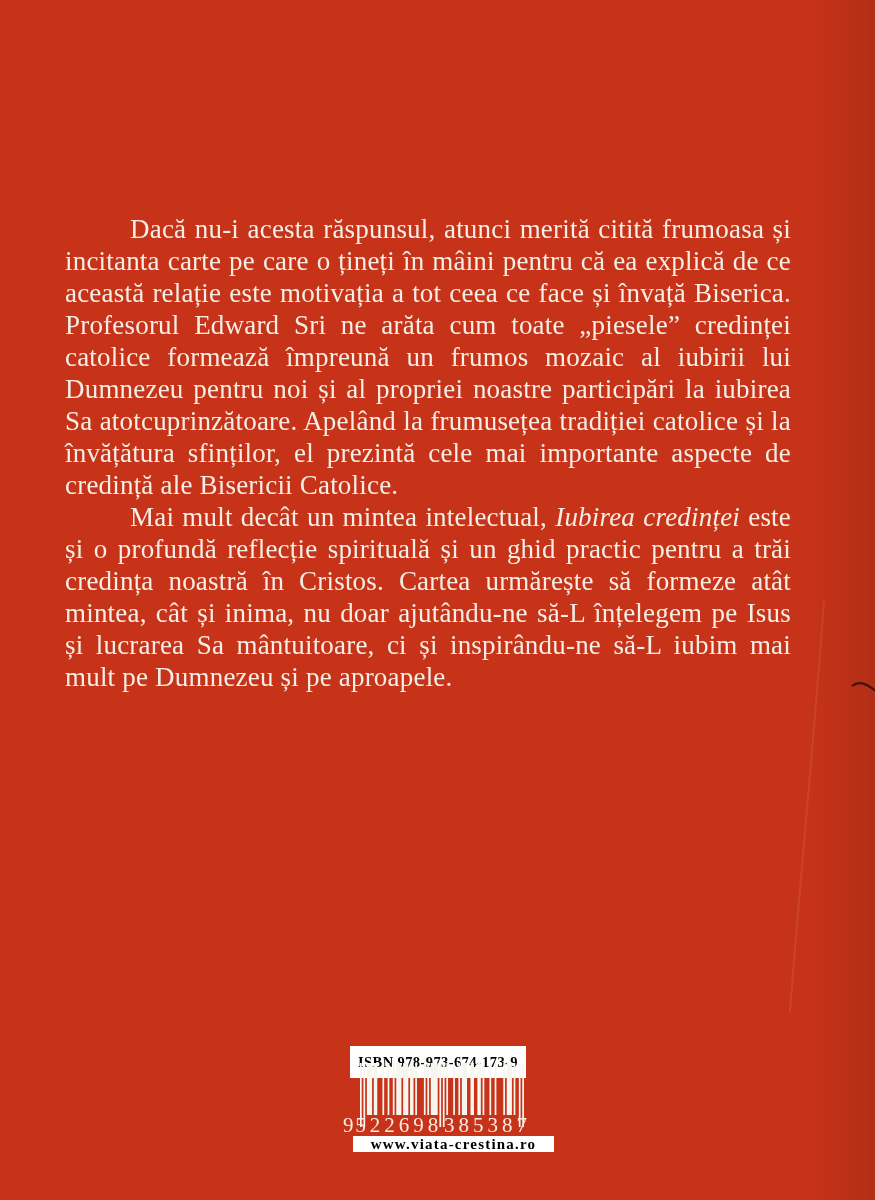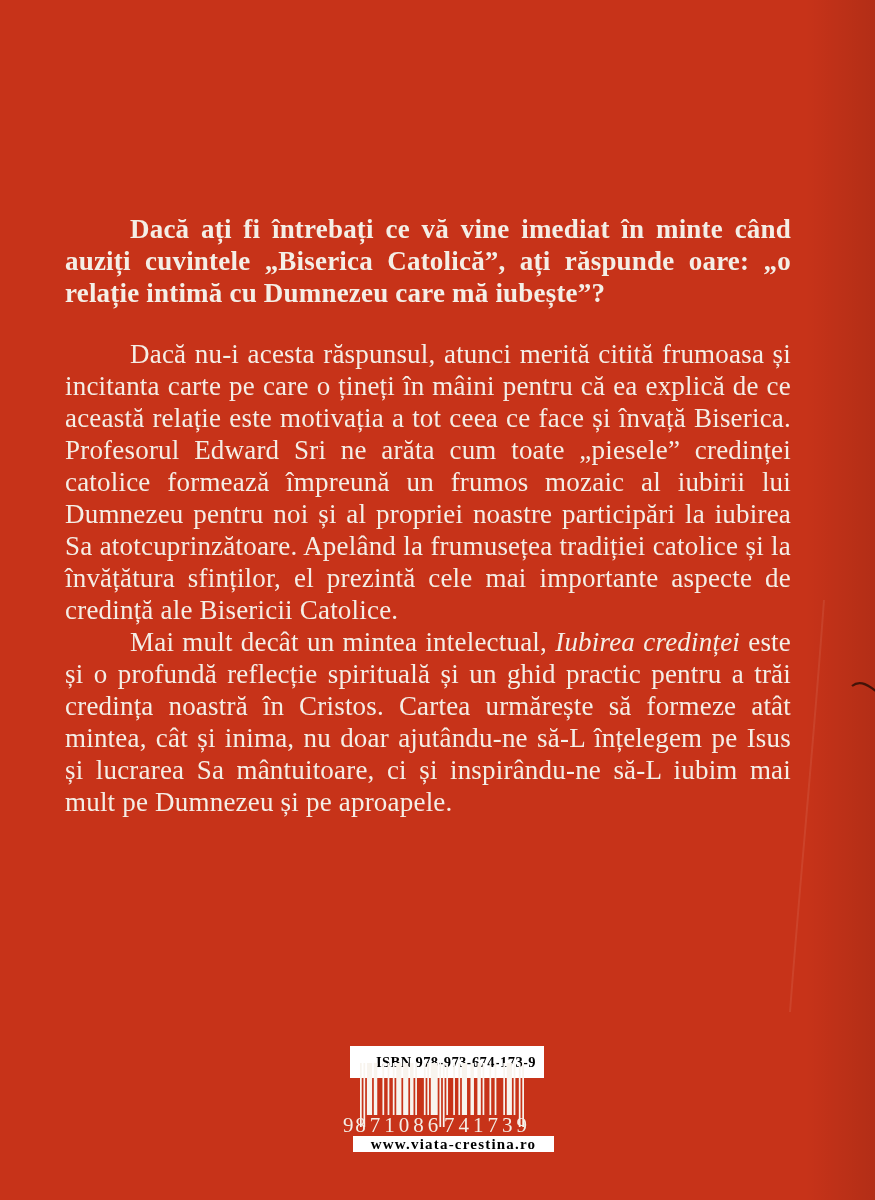--- a/index.html
+++ b/index.html
@@ -37,21 +37,20 @@
   }
   .isbn-strip {
     position: absolute;
     left: 0; top: 0;
     width: 176px; height: 32px;
     display: flex; align-items: center; justify-content: center;
     font-weight: bold;
     font-size: 14.5px;
     letter-spacing: 0.4px;
     white-space: nowrap;
-    padding-left: 18px;
   }
   .ean-bars {
     position: absolute;
     left: 10px; top: 17px;
     display: block;
   }
   .ean-digits {
     position: absolute;
     left: -7px; top: 69px;
     width: 188px;
@@ -85,21 +84,20 @@
     background: linear-gradient(to right, rgba(0,0,0,0), rgba(0,0,0,0.10));
     pointer-events: none;
   }
 </style>
 </head>
 <body>
 
 <div class="page" style="background-color: rgb(199, 51, 25);">
 
   <div class="text-block" style="color: rgb(244, 238, 230);">
-    <p class="p-bold"><span>Dacă ați fi întrebați ce vă vine imediat în minte când auziți cuvintele „Biserica Catolică”, ați răspunde oare: „o relație intimă cu Dumnezeu care mă iubește”?</span></p>
     <p><span>Dacă nu-i acesta răspunsul, atunci merită citită frumoasa și incitanta carte pe care o țineți în mâini pentru că ea explică de ce această relație este motivația a tot ceea ce face și învață Biserica. Profesorul Edward Sri ne arăta cum toate „piesele” credinței catolice formează împreună un frumos mozaic al iubirii lui Dumnezeu pentru noi și al propriei noastre participări la iubirea Sa atotcuprinzătoare. Apelând la frumusețea tradiției catolice și la învățătura sfinților, el prezintă cele mai importante aspecte de credință ale Bisericii Catolice.</span></p>
     <p><span>Mai mult decât un mintea intelectual, </span><i>Iubirea credinței</i><span> este și o profundă reflecție spirituală și un ghid practic pentru a trăi credința noastră în Cristos. Cartea urmărește să formeze atât mintea, cât și inima, nu doar ajutându-ne să-L înțelegem pe Isus și lucrarea Sa mântuitoare, ci și inspirându-ne să-L iubim mai mult pe Dumnezeu și pe aproapele.</span></p>
   </div>
 
   <div class="barcode-block">
     <div class="isbn-strip" style="background-color: rgb(255, 255, 255);">ISBN 978-973-674-173-9</div>
 
     <svg id="ean-bars" class="ean-bars" width="164" height="64" viewBox="0 0 95 64" preserveAspectRatio="none">
         <rect x="0" y="0" width="1" height="64" fill="#f8f4ee"></rect>
         <rect x="2" y="0" width="1" height="64" fill="#f8f4ee"></rect>
@@ -128,22 +126,22 @@
         <rect x="78" y="0" width="1" height="52" fill="#f8f4ee"></rect>
         <rect x="83" y="0" width="1" height="52" fill="#f8f4ee"></rect>
         <rect x="85" y="0" width="3" height="52" fill="#f8f4ee"></rect>
         <rect x="89" y="0" width="1" height="52" fill="#f8f4ee"></rect>
         <rect x="92" y="0" width="1" height="64" fill="#f8f4ee"></rect>
         <rect x="94" y="0" width="1" height="64" fill="#f8f4ee"></rect>
       </svg>
 
     <div class="ean-digits" style="color: rgb(244, 238, 230);">
       <span>9</span>
-      <span class="grp">871086</span>
-      <span class="grp">741739</span>
+      <span class="grp">522698</span>
+      <span class="grp">385387</span>
     </div>
 
     <div class="site-strip" style="background-color: rgb(255, 255, 255);">www.viata-crestina.ro</div>
   </div>
 
   <svg class="marks" width="875" height="1200" viewBox="0 0 875 1200">
     <path d="M824,600 C814,740 800,880 790,1012" stroke="rgba(255,235,225,0.09)" stroke-width="2" fill="none"></path>
     <path d="M852,686 C858,681 865,682 877,692" stroke="#331007" stroke-width="2.2" fill="none" opacity="0.85"></path>
   </svg>
 

